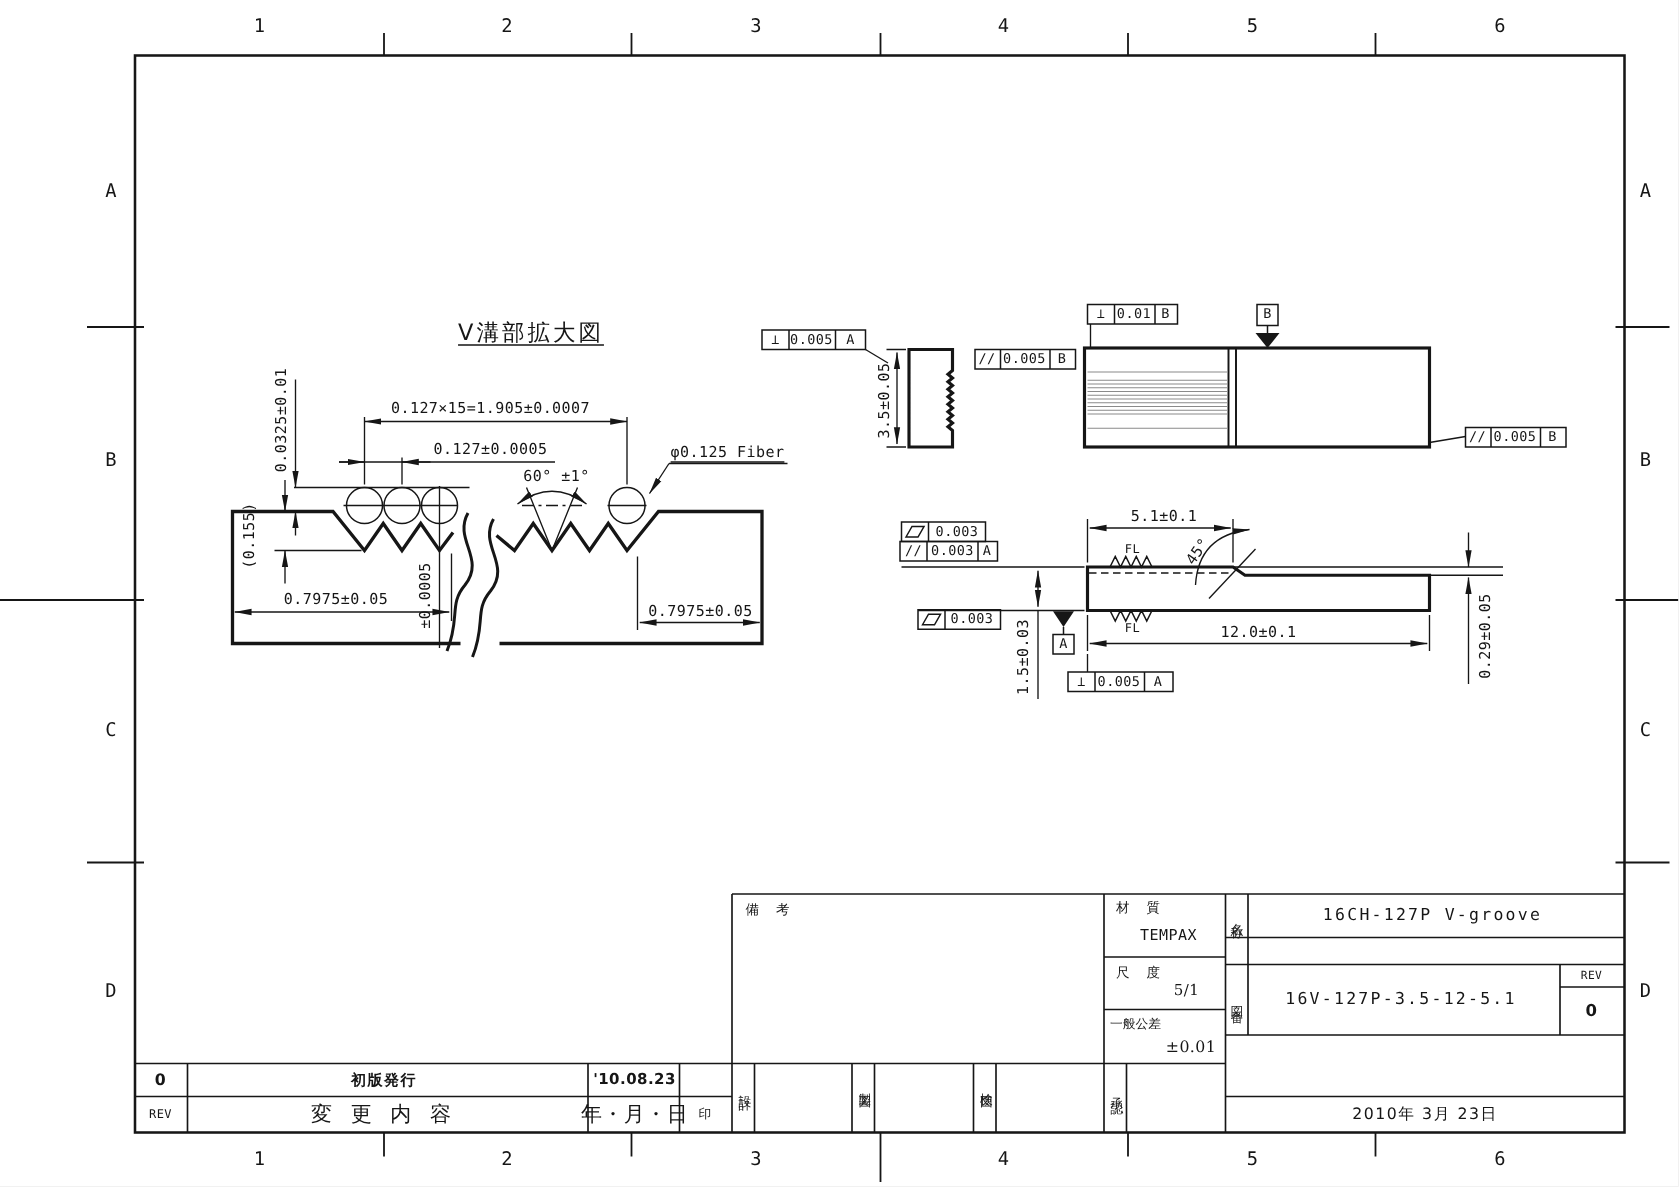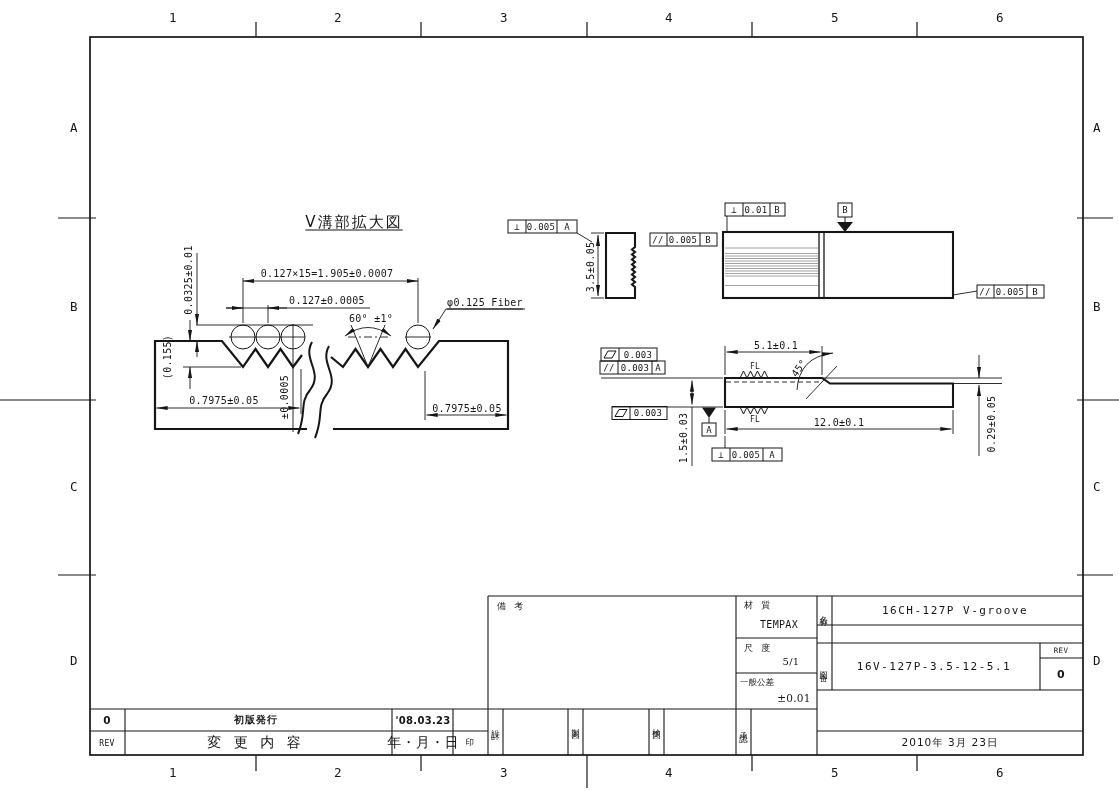--- a/index.html
+++ b/index.html
@@ -5,21 +5,21 @@
   html,body{margin:0;padding:0;background:#e8e8e8;}
   #sheet{position:relative;width:1119px;height:791px;background:#ffffff;overflow:hidden;
          font-family:"DejaVu Sans Mono",monospace;color:#111;}
   #geom{position:absolute;left:0;top:0;}
   .t{position:absolute;transform:translate(-50%,-50%);font:10px "DejaVu Sans Mono",monospace;
      color:#161616;white-space:nowrap;letter-spacing:.3px;}
   .rot{transform:translate(-50%,-50%) rotate(270deg);}
   .rot45{transform:translate(-50%,-50%) rotate(-55deg);}
   .tl{transform:none;}
   .fs9{font-size:9px;} .fs8{font-size:8px;text-align:right;} .fs11{font-size:11px;}
-  .jp{font-family:Liberation Serif, serif;font-size:9px;letter-spacing:3px;}
+  .jp{font-family:Liberation Mono, monospace;font-size:9px;letter-spacing:3px;}
   .vjp{font-family:"DejaVu Sans","Liberation Sans",sans-serif;font-size:8.5px;
        writing-mode:vertical-rl;text-orientation:upright;letter-spacing:2px;transform:translate(-50%,-50%);}
   .u{text-decoration:underline;text-underline-offset:3px;}
   .b{font-weight:bold;}
   .serif{font-family:"DejaVu Serif",serif;}
   .viewtitle{font-family:"DejaVu Sans","Liberation Sans",sans-serif;font-size:15px;letter-spacing:2px;}
   .namestr{font-size:11px;letter-spacing:1.5px;}
   .company{font-family:"Liberation Sans",sans-serif;font-weight:bold;font-size:17.5px;letter-spacing:0;}
   .bordlbl{font-size:12.5px;}
   .gothic{font-family:"DejaVu Sans","Liberation Sans",sans-serif;}
@@ -275,19 +275,19 @@
 <span class="t vjp" style="left:824px;top:611px">名称</span>
 <span class="t namestr" style="left:955px;top:610px">16CH-127P V-groove</span>
 <span class="t vjp" style="left:824px;top:666px">図番</span>
 <span class="t namestr" style="left:934px;top:666px">16V-127P-3.5-12-5.1</span>
 <span class="t" style="left:1061px;top:650px;font-size:7.5px">REV</span>
 <span class="t b fs11 gothic" style="left:1061px;top:674px">0</span>
 <span class="t gothic" style="left:950px;top:743px;font-size:10.5px;letter-spacing:1px">2010年 3月 23日</span>
 
 <span class="t b gothic" style="left:107px;top:720px;font-size:10.5px">0</span>
 <span class="t b gothic" style="left:256px;top:720px;font-size:10px;letter-spacing:1px">初版発行</span>
-<span class="t b gothic" style="left:423px;top:720px;font-size:10px">'08.03.23</span>
+<span class="t b gothic" style="left:423px;top:720px;font-size:10px">'10.08.23</span>
 <span class="t fs8" style="left:107px;top:743px">REV</span>
 <span class="t gothic" style="left:256px;top:743px;font-size:14px;letter-spacing:4px">変 更 内 容</span>
 <span class="t gothic" style="left:423px;top:743px;font-size:14px">年・月・日</span>
 <span class="t gothic" style="left:470px;top:743px;font-size:8.5px">印</span>
 
 </div>
 
 </body></html>

